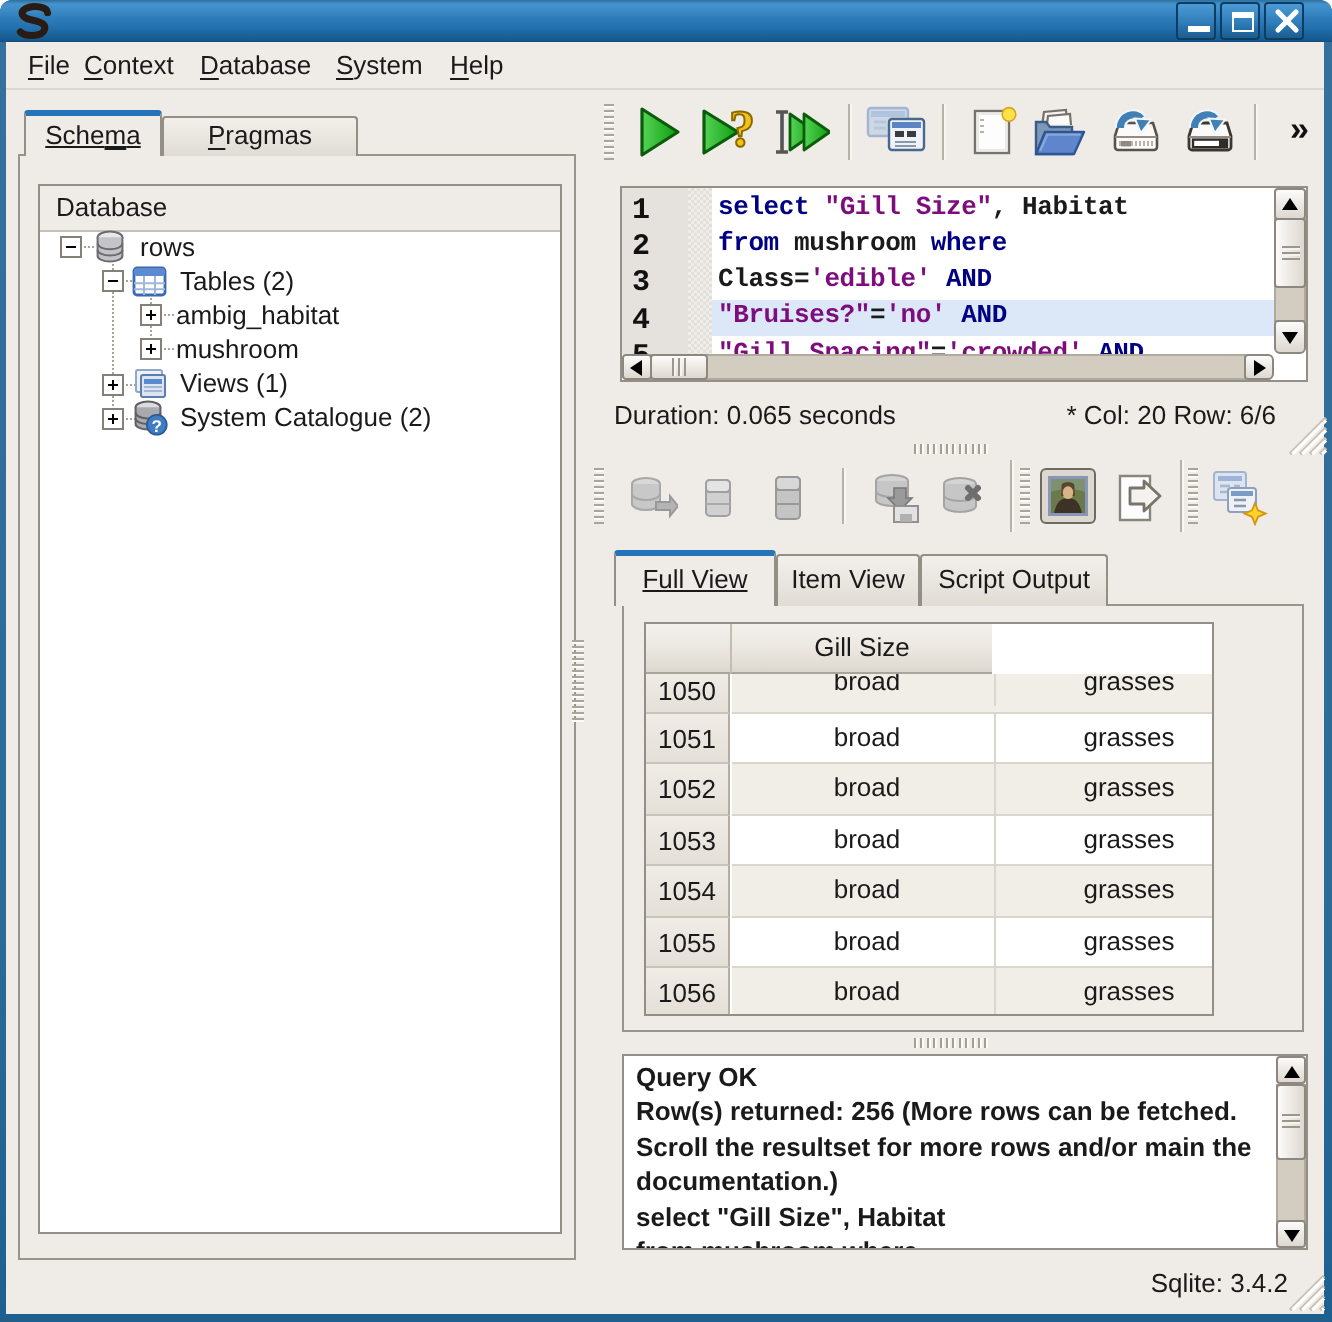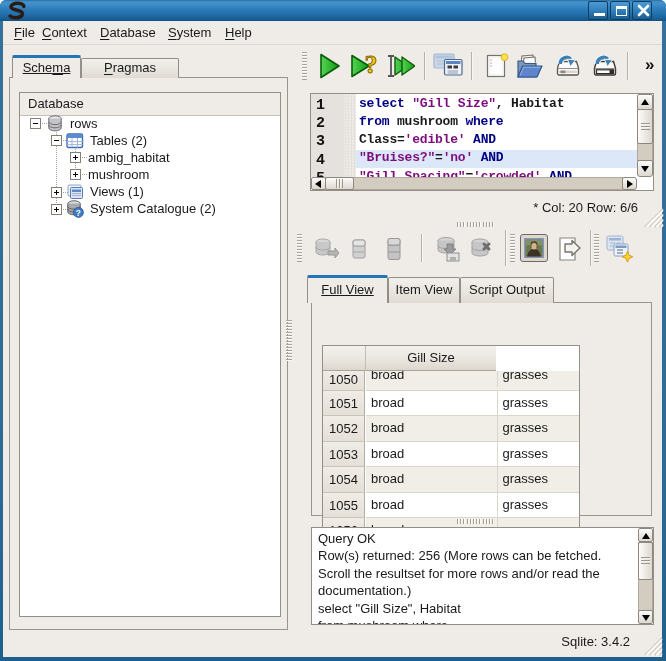--- a/index.html
+++ b/index.html
@@ -75,33 +75,33 @@
 .al { width:0; height:0; border-top:4px solid transparent; border-bottom:4px solid transparent;
   border-right:6px solid #000; position:absolute; }
 .ar { width:0; height:0; border-top:4px solid transparent; border-bottom:4px solid transparent;
   border-left:6px solid #000; position:absolute; }
 .grips { position:absolute; width:9px; height:7px;
   background-image:repeating-linear-gradient(180deg,#9c968b 0 1px,#f5f3ef 1px 2px,transparent 2px 3px); }
 .gripsh { position:absolute; width:7px; height:9px;
   background-image:repeating-linear-gradient(90deg,#9c968b 0 1px,#f5f3ef 1px 2px,transparent 2px 3px); }
 
 
-#grid { position:absolute; left:322px; top:311px; width:258px; height:197px;
-  border:1px solid #938e86; background:#fff; overflow:hidden;margin-top:34px; }
+#grid { position:absolute; left:322px; top:311px; width:285px; height:197px;
+  border:1px solid #938e86; background:#fff; overflow:hidden; }
 .gh { position:absolute; top:0; height:25px; background:linear-gradient(180deg,#f4f1ed 0%,#e9e5de 60%,#dcd7ce 100%);
   border-bottom:1px solid #aaa49a; line-height:24px; text-align:center; }
 .rowhdr { position:absolute; left:0; width:42px; background:linear-gradient(180deg,#f0ece6 0%,#e4dfd7 100%);
   border-right:1px solid #b3ada2; border-bottom:1px solid #c9c4ba; text-align:center; }
 .drow { position:absolute; left:43px; width:261px; border-bottom:1px solid #dad6cd; overflow:hidden; }
-.dcell { position:absolute; top:0; height:100%; padding-left:5px; }
+.dcell { position:absolute; top:0; height:100%; padding-left:5px;text-align:center; }
 
 
 #msg { position:absolute; left:311px; top:527px; width:343px; height:98px;
   border:1px solid #938e86; background:#fff; overflow:hidden; }
-#msg div { position:absolute; left:6px; width:320px; height:17.5px; line-height:17.5px; white-space:pre; }
+#msg div { position:absolute; left:6px; width:320px; height:17.5px; line-height:17.5px; white-space:pre;font-weight:bold; }
 </style>
 </head>
 <body>
 <div id="win">
   <div id="titlebar"></div>
   <svg id="slogo" style="position:absolute;left:5px;top:1px" width="22" height="20" viewBox="0 0 22 20">
     <path d="M18.8,5.4 C18.8,2.4 11.6,1.3 8.0,3.2 C4.8,4.9 5.6,7.7 10.2,8.8 C15.6,10.0 18.2,11.0 17.2,13.9 C16.0,17.3 7.8,17.6 5.2,15.0" fill="none" stroke="#2b1b15" stroke-width="3.5" stroke-linecap="round"></path>
   </svg>
   <div class="wbtn" id="bmin"></div>
   <div class="wbtn" id="bmax"></div>
@@ -269,20 +269,21 @@
     <div class="ad" style="left:641px;top:166px"></div>
 
   <div class="strough" style="left:325px;top:177px;width:298px;height:13px"></div>
   <div class="sbtn" style="left:311px;top:177px;width:15px;height:13px"></div>
     <div class="al" style="left:315px;top:179.5px"></div>
   <div class="sthumb horiz" style="left:325px;top:177px;width:29px;height:13px"></div>
   <div class="gripsh" style="left:336px;top:179px"></div>
   <div class="sbtn" style="left:622px;top:177px;width:15px;height:13px;border-radius:2px 3px 3px 2px"></div>
     <div class="ar" style="left:627px;top:179.5px"></div>
 
+  <div style="position:absolute;left:307px;top:199px;height:17px;line-height:17px">Duration: 0.065 seconds</div>
   <div style="position:absolute;left:438px;top:199px;width:200px;height:17px;line-height:17px;text-align:right">* Col: 20 Row: 6/6</div>
   <svg style="position:absolute;left:641px;top:204px" width="23" height="24" viewBox="0 0 23 24">
     <g stroke-width="1.7">
       <path d="M4,23 L22,5" stroke="#c6bfb2"></path>
         <path d="M9,23 L22,10" stroke="#c6bfb2"></path>
       <path d="M14,23 L22,15" stroke="#c6bfb2"></path>
         <path d="M19,23 L22,20" stroke="#c6bfb2"></path>
       <path d="M5.2,23 L22,6.2" stroke="#fffefd"></path>
         <path d="M10.2,23 L22,11.2" stroke="#fffefd"></path>
       <path d="M15.2,23 L22,16.2" stroke="#fffefd"></path>
@@ -405,34 +406,34 @@
       <div class="ad" style="left:308px;top:184px"></div>
   </div>
 
   <div class="grip-v" style="left:286px;top:320px;height:42px;width:6px"></div>
   <div class="grip-h" style="left:457px;top:222px;width:38px;height:5px;"></div>
   <div class="grip-h" style="left:457px;top:519px;width:38px;height:5px;"></div>
 
   <div id="msg">
     <div style="top:1.5px">Query OK</div>
     <div style="top:19px">Row(s) returned: 256 (More rows can be fetched.</div>
-    <div style="top:36.5px">Scroll the resultset for more rows and/or read the</div>
+    <div style="top:36.5px">Scroll the resultset for more rows and/or main the</div>
     <div style="top:54px">documentation.)</div>
     <div style="top:71.5px">select "Gill Size", Habitat</div>
     <div style="top:89px">from mushroom where</div>
   </div>
   <div class="strough" style="left:638px;top:542px;width:15px;height:69px"></div>
   <div class="sbtn" style="left:638px;top:528px;width:15px;height:14px"></div>
     <div class="au" style="left:641.5px;top:532.5px"></div>
   <div class="sthumb" style="left:638px;top:542px;width:15px;height:38px"></div>
   <div class="grips" style="left:641px;top:557px"></div>
   <div class="sbtn" style="left:638px;top:610px;width:15px;height:14px"></div>
     <div class="ad" style="left:641.5px;top:614.5px"></div>
 
-  <div style="position:absolute;left:430px;top:633px;width:200px;height:17px;line-height:17px;text-align:right">Sqlite: 3.4.2</div>
+  <div style="position:absolute;left:444px;top:633px;width:200px;height:17px;line-height:17px;text-align:right">Sqlite: 3.4.2</div>
   <svg style="position:absolute;left:643px;top:635px" width="20" height="21" viewBox="0 0 20 21">
     <g stroke-width="1.6">
       <path d="M2,20 L19,3" stroke="#c6bfb2"></path>
         <path d="M7,20 L19,8" stroke="#c6bfb2"></path>
       <path d="M12,20 L19,13" stroke="#c6bfb2"></path>
         <path d="M17,20 L19,18" stroke="#c6bfb2"></path>
       <path d="M3.2,20 L19,4.2" stroke="#fffefd"></path>
         <path d="M8.2,20 L19,9.2" stroke="#fffefd"></path>
       <path d="M13.2,20 L19,14.2" stroke="#fffefd"></path>
         <path d="M18.2,20 L19,19.2" stroke="#fffefd"></path>

